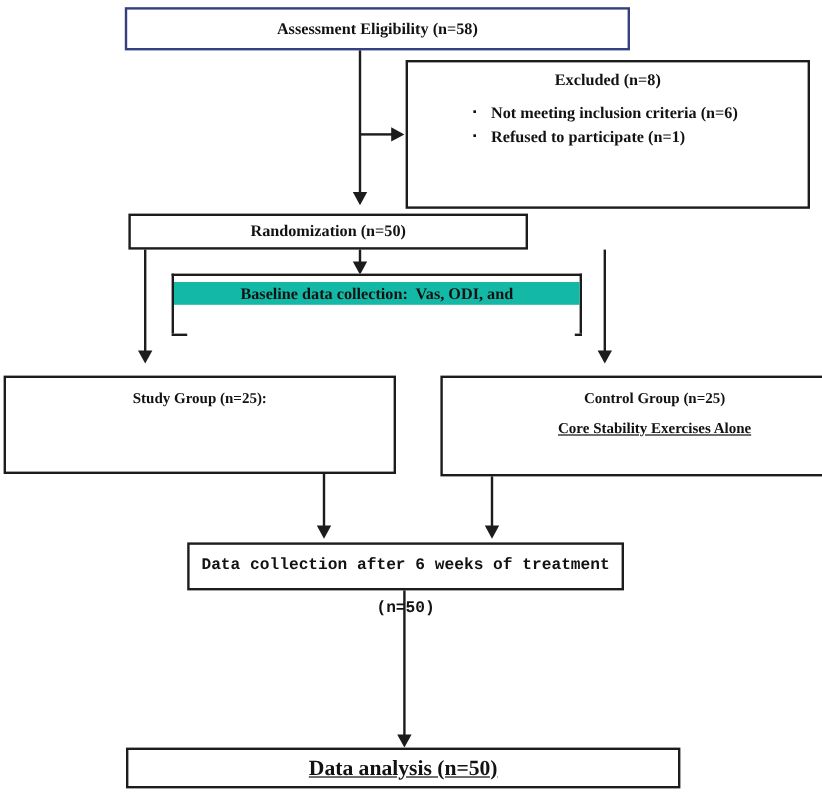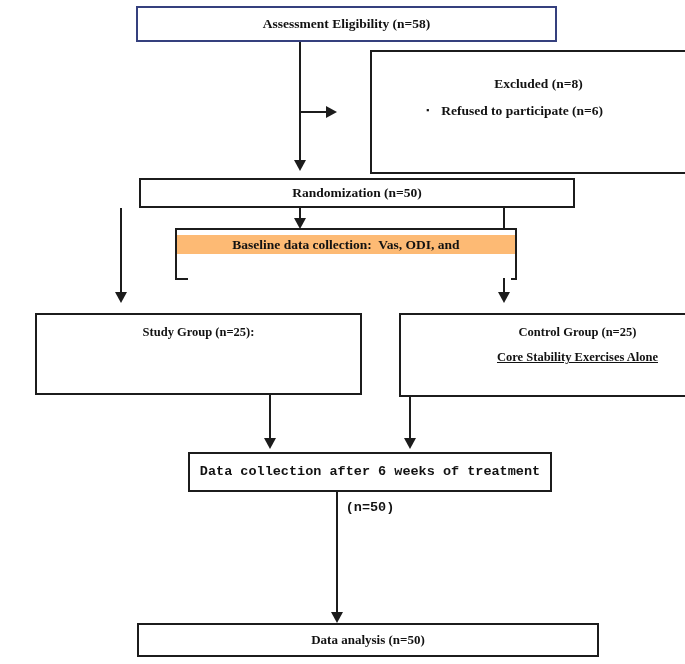--- a/index.html
+++ b/index.html
@@ -11,51 +11,50 @@
     font-weight:bold;
     color:#121212;
     overflow:hidden;
   }
   .box{
     position:absolute;
     box-sizing:border-box;
     border:2px solid #1c1c1c;
     background:#fff;
     text-align:center;
-    margin-left:32px;
   }
   .box--accent{border-color:#35407e;}
   .label-13{font-size:13.5px;}
-  .label-15{font-size:13px;}
+  .label-15{font-size:18px;text-decoration:underline;}
   .vline{position:absolute;width:2px;background:#1c1c1c;}
   .hline{position:absolute;height:2px;background:#1c1c1c;}
   .head-down{
     position:absolute;width:0;height:0;
     border-left:6px solid transparent;
     border-right:6px solid transparent;
     border-top:11px solid #1c1c1c;
   }
   .head-right{
     position:absolute;width:0;height:0;
     border-top:6px solid transparent;
     border-bottom:6px solid transparent;
     border-left:11px solid #1c1c1c;
   }
   
   .assessment{left:104px;top:6px;width:421px;height:36px;line-height:32px;}
-  .excluded{left:338px;top:50px;width:337px;height:124px;padding-top:24px;}
+  .excluded{left:338px;top:50px;width:337px;height:124px;padding-top:7px;}
   .excluded-list{margin:9px 0 0 0;padding:0 0 0 54px;list-style:none;text-align:left;}
   .excluded-item{line-height:19.5px;font-size:13.5px;white-space:nowrap;}
   .bullet{font-size:9px;margin-right:12px;vertical-align:2px;}
-  .randomization{left:107px;top:178px;width:436px;height:30px;line-height:26px;}
+  .randomization{left:107px;top:178px;width:333px;height:30px;line-height:26px;}
   .baseline{
     left:143px;top:228px;width:342px;height:50px;
     border-bottom:none;padding-top:5px;overflow:visible;
   }
-  .baseline-line{font-size:13.5px;line-height:19px;white-space:pre;background:#fdba74;}
+  .baseline-line{font-size:13.5px;line-height:19px;white-space:pre;background:#14b8a6;}
   .stub-left{position:absolute;left:-2px;bottom:-2px;width:13px;height:2px;background:#1c1c1c;}
   .stub-right{position:absolute;right:-2px;bottom:-2px;width:6px;height:2px;background:#1c1c1c;}
   .group{padding-top:10px;font-size:12.5px;}
   .study{left:3px;top:313px;width:327px;height:82px;}
   .control{left:367px;top:313px;width:357px;height:84px;}
   .group-title{line-height:15px;}
   .study .group-sub{margin-top:7px;line-height:15px;}
   .control .group-sub{margin-top:10px;line-height:15px;text-decoration:underline;}
   .collection{left:156px;top:452px;width:364px;height:40px;line-height:36px;font-family:Liberation Mono, monospace;}
   .analysis{left:105px;top:623px;width:462px;height:34px;line-height:30px;}
@@ -72,21 +71,24 @@
   <div class="vline" style="left:299px;top:42px;height:119px;"></div>
   <div class="head-down" style="left:294px;top:160px;"></div>
 
   <div class="hline" style="left:300px;top:111px;width:28px;"></div>
   <div class="head-right" style="left:326px;top:106px;"></div>
 
   <div class="box excluded">
     <div class="label-13">Excluded (n=8)</div>
     <ul class="excluded-list">
       <li class="excluded-item">
-        <span class="bullet">▪</span><span>Refused to participate (n=6)</span>
+        <span class="bullet">▪</span><span>Not meeting inclusion criteria (n=6)</span>
+      </li>
+      <li class="excluded-item">
+        <span class="bullet">▪</span><span>Refused to participate (n=1)</span>
       </li>
     </ul>
   </div>
 
   <div class="box randomization label-13">
     <span>Randomization (n=50)</span>
   </div>
 
   <div class="vline" style="left:299px;top:208px;height:11px;"></div>
   <div class="head-down" style="left:294px;top:218px;"></div>

